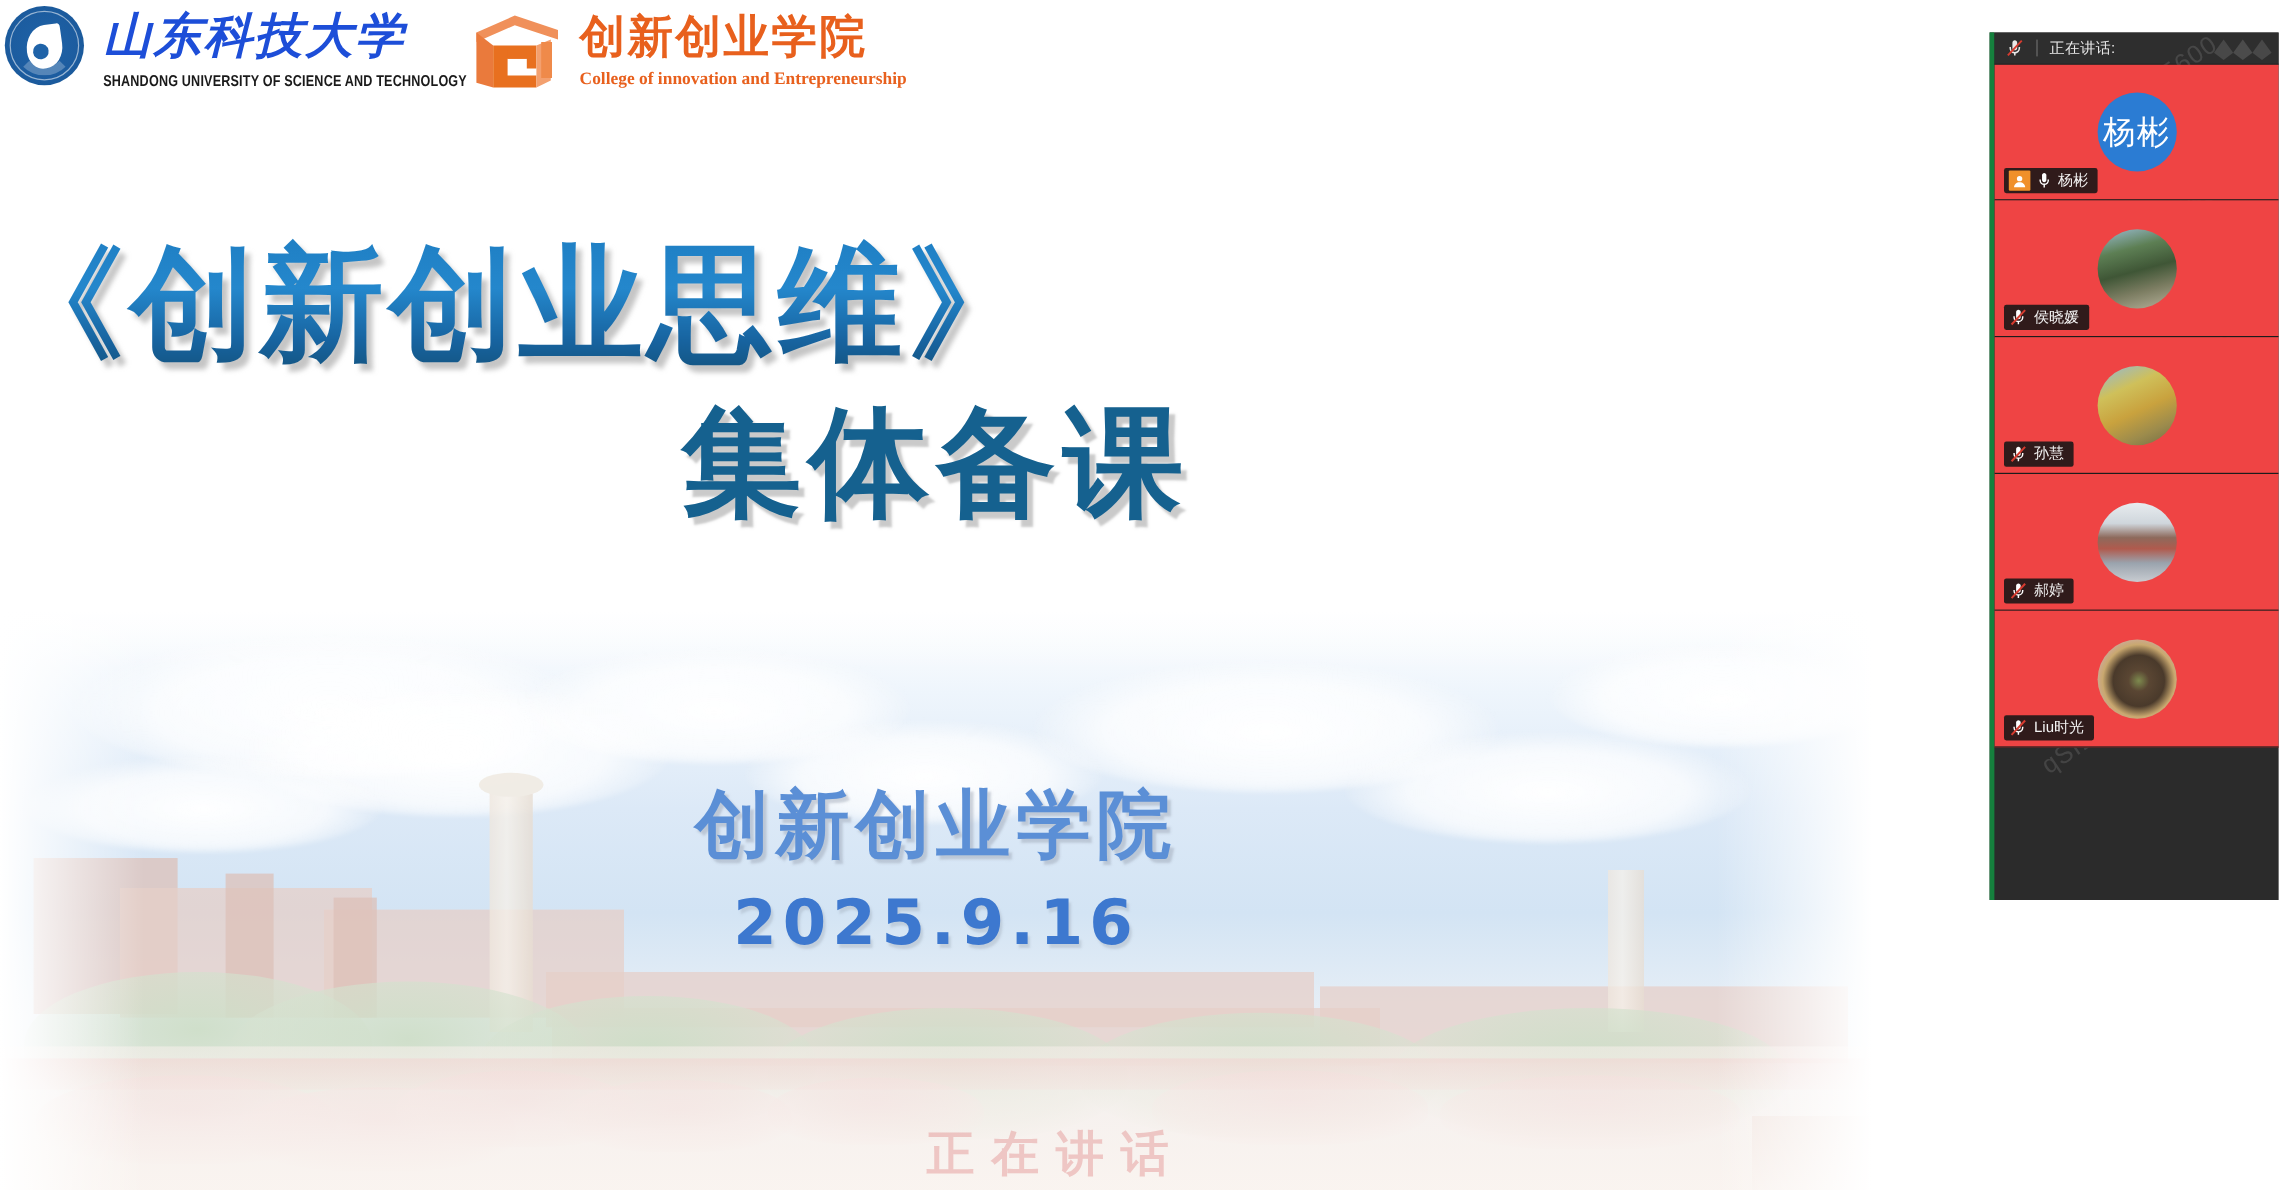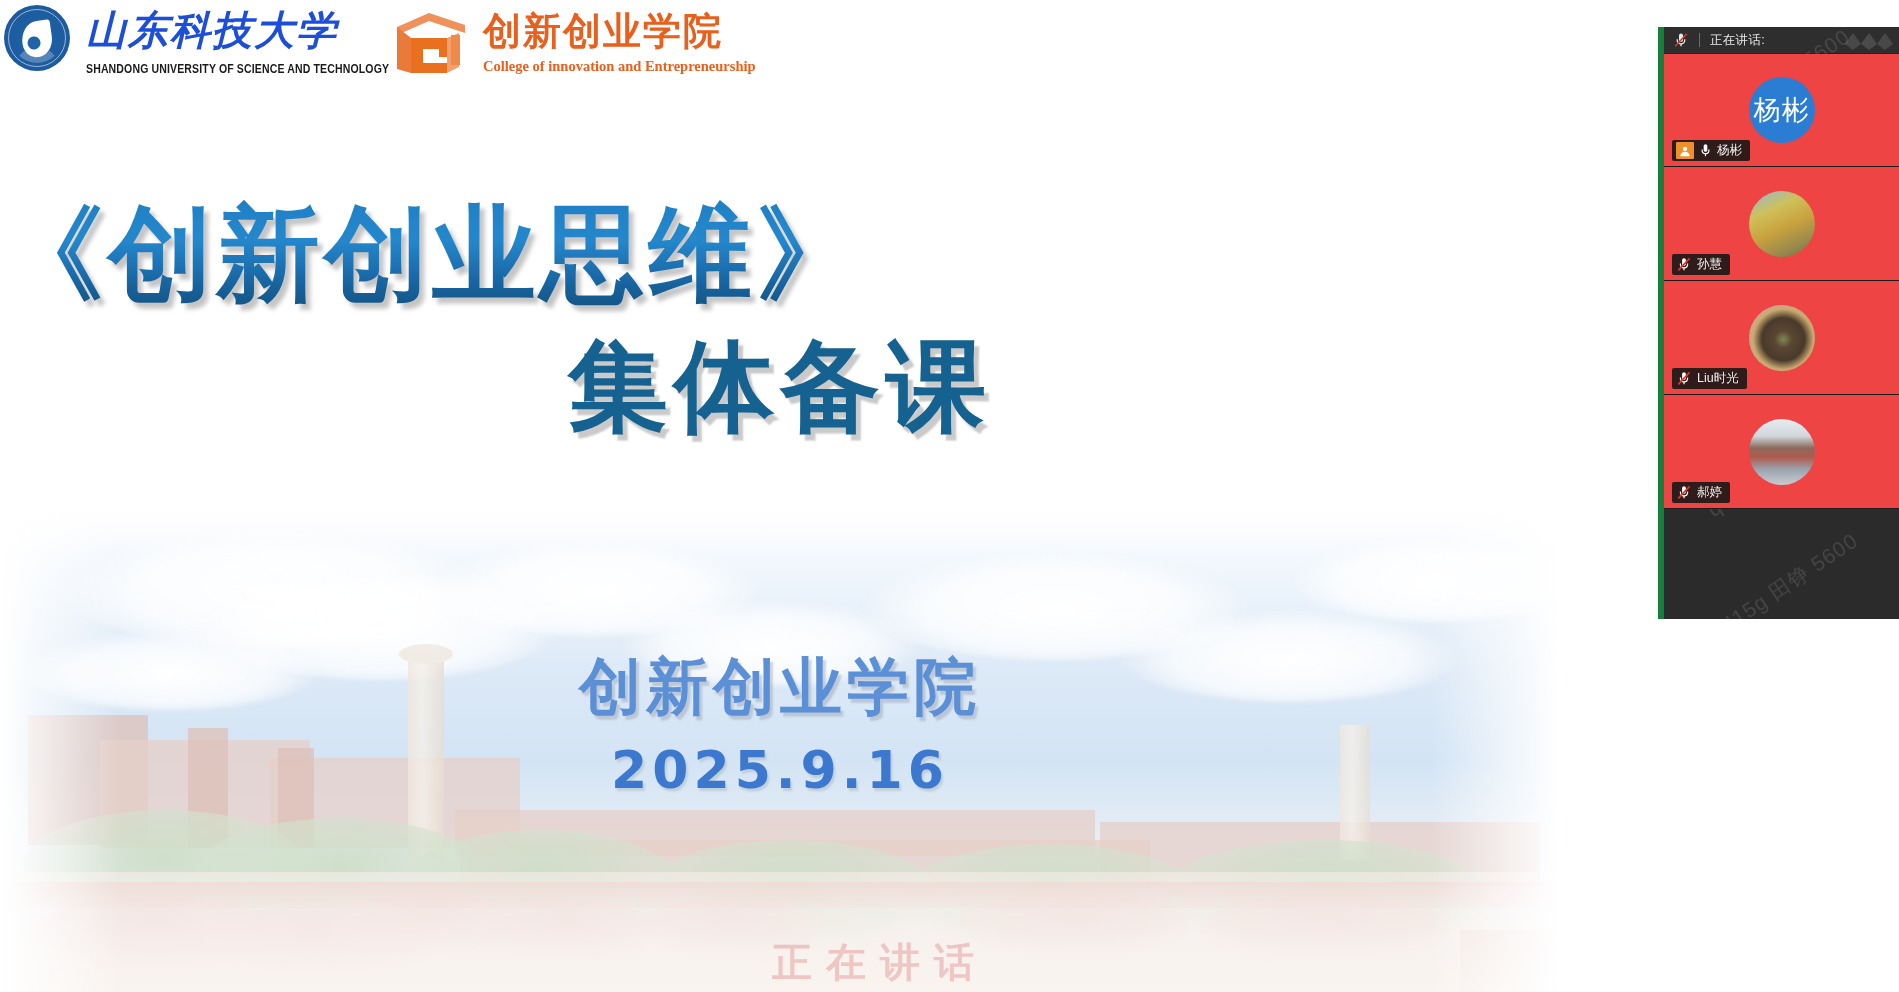--- a/index.html
+++ b/index.html
@@ -170,23 +170,23 @@
     position:absolute; left:0; top:740px; width:1560px;
     text-align:center;
     font-size:52px; font-weight:bold; letter-spacing:5px;
     color:#3d78cf; white-space:nowrap;
     text-shadow:2px 3px 2px rgba(150,160,175,.35);
     font-family:"DejaVu Sans","Liberation Sans",sans-serif;
   }
 
   
   #panel {
-    position:absolute; left:1658px; top:27px; width:241px; height:592px;
+    position:absolute; left:1658px; top:27px; width:241px; height:723px;
     background:#2b2b2b;
-    border-left:6px solid #15803d;
+    border-left:4px solid #15803d;
     overflow:hidden;
   }
   #panel-header {
     position:relative; height:27px; background:#2e2e2e;
     border-bottom:1px solid #232323;
     display:flex; align-items:center; padding-left:9px;
   }
   .mic-off-icon { width:16px; height:16px; flex:0 0 auto; }
   #panel-header .vdiv {
     width:1px; height:14px; background:#6d6d6d; margin:0 10px;
@@ -371,58 +371,72 @@
         <svg viewBox="0 0 13 15" width="13" height="15">
           <path d="M6.5 1.2c-1 0-1.8.8-1.8 1.8v4c0 1 .8 1.8 1.8 1.8s1.8-.8 1.8-1.8V3c0-1-.8-1.8-1.8-1.8z" fill="#fff"></path>
           <path d="M3.1 6.6v.6c0 1.9 1.5 3.4 3.4 3.4s3.4-1.5 3.4-3.4v-.6" stroke="#fff" stroke-width="1.2" fill="none"></path>
           <line x1="6.5" y1="10.8" x2="6.5" y2="13.2" stroke="#fff" stroke-width="1.2"></line>
         </svg>
       </span>
       <span class="nm">杨彬</span>
     </div>
   </div>
 
+  <div class="tile">
+    <div class="avatar photo1"></div>
+    <div class="nameplate">
+      <span class="mic-mute-small">
+        <svg viewBox="0 0 16 15" width="16" height="15">
+          <path d="M8 1.2c-1 0-1.9.8-1.9 1.9v4c0 1 .8 1.9 1.9 1.9S9.9 8.2 9.9 7.1V3.1C9.9 2 9 1.2 8 1.2z" fill="#fff"></path>
+          <path d="M4.4 6.6v.7c0 2 1.6 3.6 3.6 3.6s3.6-1.6 3.6-3.6v-.7" stroke="#fff" stroke-width="1.2" fill="none"></path>
+          <line x1="8" y1="10.9" x2="8" y2="13.3" stroke="#fff" stroke-width="1.2"></line>
+          <line x1="2.3" y1="13.4" x2="13.6" y2="1.4" stroke="#d63b2f" stroke-width="1.7"></line>
+        </svg>
+      </span>
+      <span class="nm">侯晓媛</span>
+    </div>
+  </div>
 
   <div class="tile">
     <div class="avatar photo2"></div>
     <div class="nameplate">
       <span class="mic-mute-small">
         <svg viewBox="0 0 16 15" width="16" height="15">
           <path d="M8 1.2c-1 0-1.9.8-1.9 1.9v4c0 1 .8 1.9 1.9 1.9S9.9 8.2 9.9 7.1V3.1C9.9 2 9 1.2 8 1.2z" fill="#fff"></path>
           <path d="M4.4 6.6v.7c0 2 1.6 3.6 3.6 3.6s3.6-1.6 3.6-3.6v-.7" stroke="#fff" stroke-width="1.2" fill="none"></path>
           <line x1="8" y1="10.9" x2="8" y2="13.3" stroke="#fff" stroke-width="1.2"></line>
           <line x1="2.3" y1="13.4" x2="13.6" y2="1.4" stroke="#d63b2f" stroke-width="1.7"></line>
         </svg>
       </span>
       <span class="nm">孙慧</span>
     </div>
   </div>
 
   <div class="tile">
+    <div class="avatar photo4"></div>
+    <div class="nameplate">
+      <span class="mic-mute-small">
+        <svg viewBox="0 0 16 15" width="16" height="15">
+          <path d="M8 1.2c-1 0-1.9.8-1.9 1.9v4c0 1 .8 1.9 1.9 1.9S9.9 8.2 9.9 7.1V3.1C9.9 2 9 1.2 8 1.2z" fill="#fff"></path>
+          <path d="M4.4 6.6v.7c0 2 1.6 3.6 3.6 3.6s3.6-1.6 3.6-3.6v-.7" stroke="#fff" stroke-width="1.2" fill="none"></path>
+          <line x1="8" y1="10.9" x2="8" y2="13.3" stroke="#fff" stroke-width="1.2"></line>
+          <line x1="2.3" y1="13.4" x2="13.6" y2="1.4" stroke="#d63b2f" stroke-width="1.7"></line>
+        </svg>
+      </span>
+      <span class="nm">郝婷</span>
+    </div>
+  </div>
+
+  <div class="tile">
     <div class="avatar photo3"></div>
     <div class="nameplate">
       <span class="mic-mute-small">
         <svg viewBox="0 0 16 15" width="16" height="15">
           <path d="M8 1.2c-1 0-1.9.8-1.9 1.9v4c0 1 .8 1.9 1.9 1.9S9.9 8.2 9.9 7.1V3.1C9.9 2 9 1.2 8 1.2z" fill="#fff"></path>
           <path d="M4.4 6.6v.7c0 2 1.6 3.6 3.6 3.6s3.6-1.6 3.6-3.6v-.7" stroke="#fff" stroke-width="1.2" fill="none"></path>
           <line x1="8" y1="10.9" x2="8" y2="13.3" stroke="#fff" stroke-width="1.2"></line>
           <line x1="2.3" y1="13.4" x2="13.6" y2="1.4" stroke="#d63b2f" stroke-width="1.7"></line>
         </svg>
       </span>
       <span class="nm">Liu时光</span>
     </div>
   </div>
-
-  <div class="tile">
-    <div class="avatar photo4"></div>
-    <div class="nameplate">
-      <span class="mic-mute-small">
-        <svg viewBox="0 0 16 15" width="16" height="15">
-          <path d="M8 1.2c-1 0-1.9.8-1.9 1.9v4c0 1 .8 1.9 1.9 1.9S9.9 8.2 9.9 7.1V3.1C9.9 2 9 1.2 8 1.2z" fill="#fff"></path>
-          <path d="M4.4 6.6v.7c0 2 1.6 3.6 3.6 3.6s3.6-1.6 3.6-3.6v-.7" stroke="#fff" stroke-width="1.2" fill="none"></path>
-          <line x1="8" y1="10.9" x2="8" y2="13.3" stroke="#fff" stroke-width="1.2"></line>
-          <line x1="2.3" y1="13.4" x2="13.6" y2="1.4" stroke="#d63b2f" stroke-width="1.7"></line>
-        </svg>
-      </span>
-      <span class="nm">郝婷</span>
-    </div>
-  </div>
 </div>
 
 </body></html>

